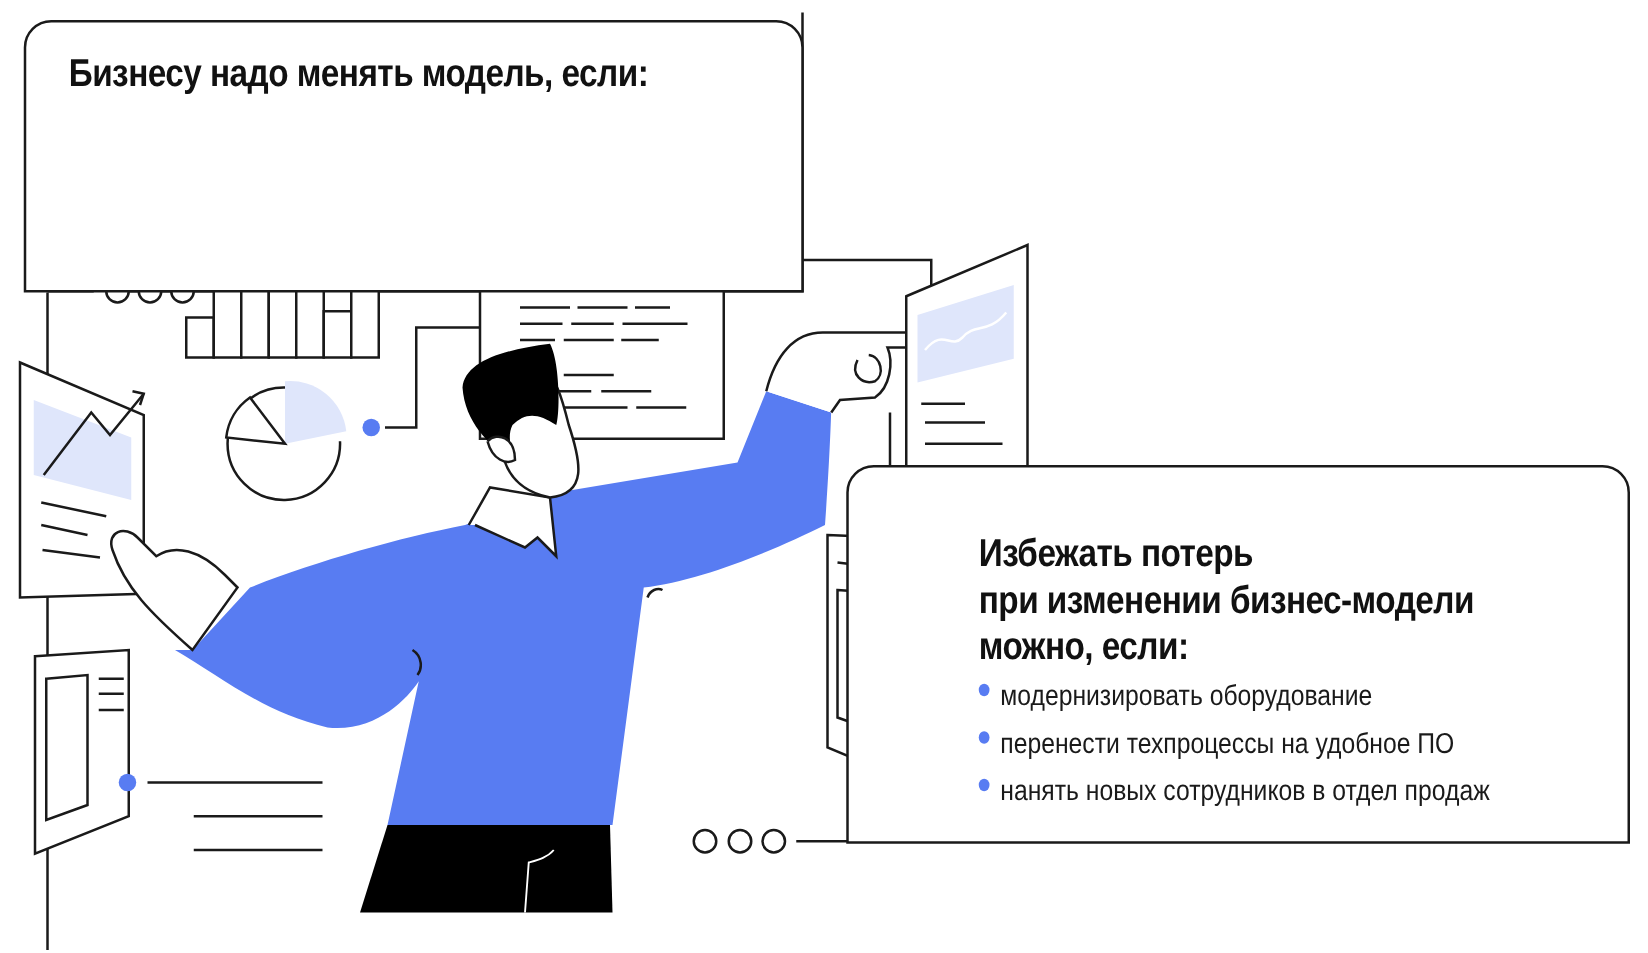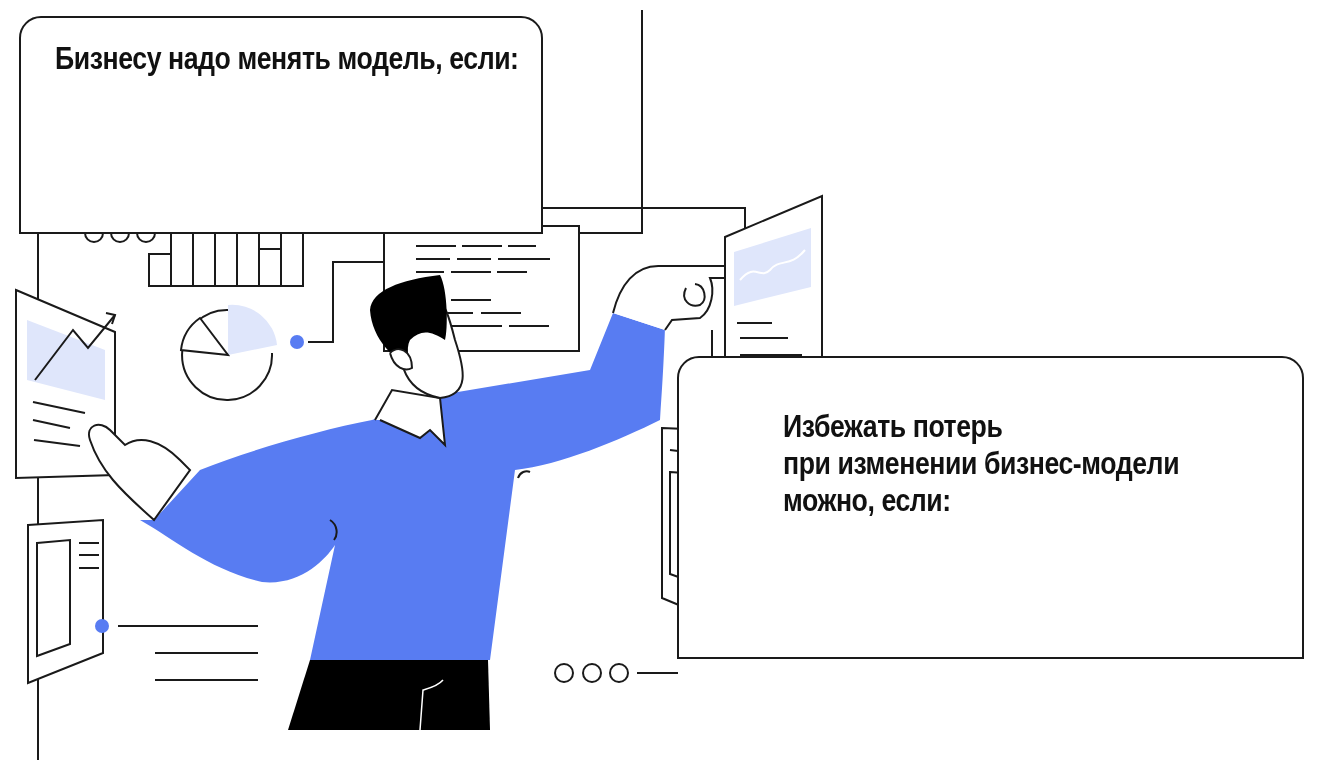--- a/index.html
+++ b/index.html
@@ -1,19 +1,19 @@
 <!DOCTYPE html>
 <html><head>
 <meta charset="utf-8">
 <style>
   html,body{margin:0;padding:0;background:#fff;}
   body{width:1318px;height:762px;position:relative;overflow:hidden;font-family:"Liberation Sans",sans-serif;color:#111;}
   .box{position:absolute;border:2px solid #1a1a1a;background:#fff;box-sizing:border-box;}
-  #box-top{left:19px;top:16px;width:524px;height:218px;border-radius:22px 22px 0 0;border-bottom:2px solid #1a1a1a;}
-  #box-right{left:677px;top:356px;width:627px;height:303px;border-radius:22px 22px 0 0;}
+  #box-top{left:19px;top:16px;width:624px;height:218px;border-radius:22px 22px 0 0;border-bottom:2px solid #1a1a1a;}
+  #box-right{left:677px;top:372px;width:627px;height:303px;border-radius:22px 22px 0 0;}
   .heading{font-weight:700;font-size:31px;line-height:37px;letter-spacing:-0.5px;transform:scaleX(0.86);transform-origin:left top;white-space:nowrap;}
   .blist{list-style:none;margin:0;padding:0;}
   .blist li{position:relative;padding-left:20px;font-size:23px;line-height:38px;white-space:nowrap;transform:scaleX(0.86);transform-origin:left top;color:#1a1a1a;}
   .blist li .dot{position:absolute;left:0;top:10px;width:10px;height:10px;border-radius:50%;background:#587cf2;}
   #top-heading{position:absolute;left:34px;top:22px;}
   #top-list{position:absolute;left:34px;top:64px;}
   #right-heading{position:absolute;left:104px;top:50px;}
   #right-list{position:absolute;left:104px;top:163px;}
   svg.art{position:absolute;left:0;top:0;}
 </style>
@@ -120,13 +120,18 @@
 <div id="box-top" class="box">
   <div id="top-heading" class="heading">Бизнесу надо менять модель, если:</div>
 </div>
 
 <div id="box-right" class="box">
   <div id="right-heading" class="heading">
     <div>Избежать потерь</div>
     <div>при изменении бизнес-модели</div>
     <div>можно, если:</div>
   </div>
+  <ul id="right-list" class="blist">
+    <li><span class="dot"></span><span>модернизировать оборудование</span></li>
+    <li><span class="dot"></span><span>перенести техпроцессы на удобное ПО</span></li>
+    <li><span class="dot"></span><span>нанять новых сотрудников в отдел продаж</span></li>
+  </ul>
 </div>
 
 </body></html>

